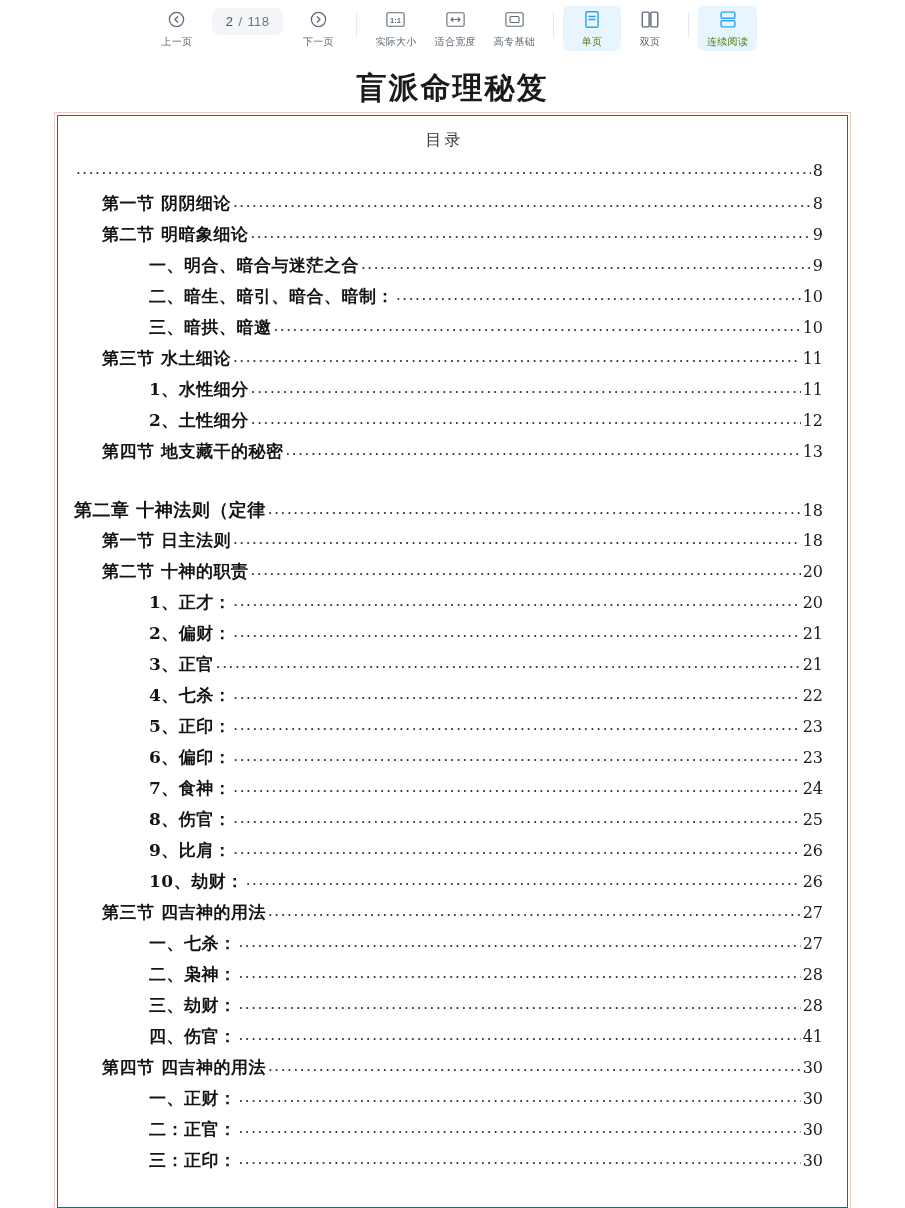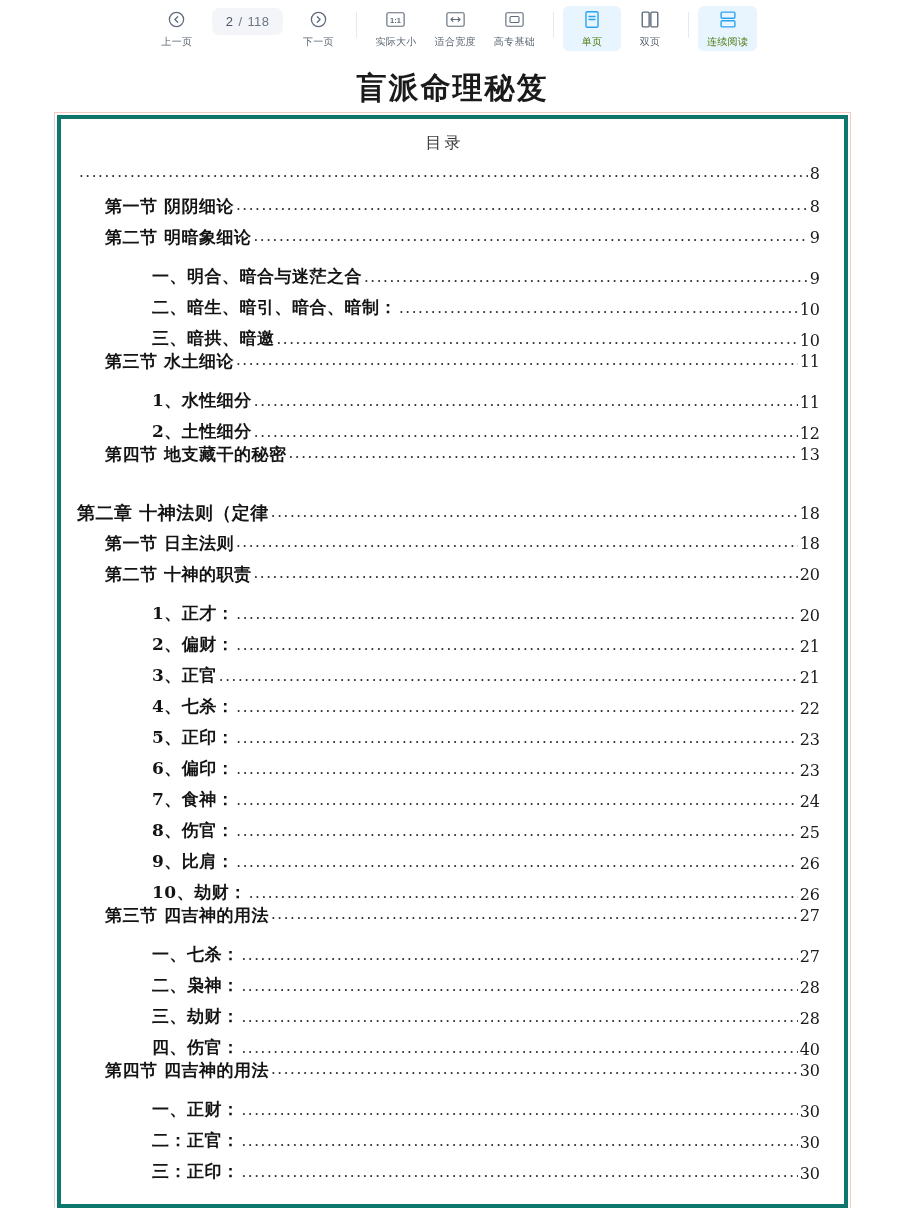--- a/index.html
+++ b/index.html
@@ -92,21 +92,21 @@
   }
 
   
   .page-sheet {
     position: absolute;
     left: 57px;
     top: 115px;
     width: 791px;
     height: 1093px;
     background: #ffffff;
-    border: 4px solid #0f766e;
+    border: 1px solid #0f766e;
     outline: 1px solid #f2cac6;
     outline-offset: 2px;
     box-sizing: border-box;
     overflow: hidden;
   }
   .page-inner {
     padding: 14px 24px 0 8px;
   }
   .toc-head {
     text-align: center;
@@ -142,21 +142,21 @@
     top: -2px;
   }
   .toc-row .pg {
     font-size: 16px;
     font-weight: normal;
     color: #1a1a1a;
     font-family: "DejaVu Serif", "Liberation Serif", serif;
   }
   .toc-row.lvl-1 { padding-left: 8px; }
   .toc-row.lvl-2 { padding-left: 36px; }
-  .toc-row.lvl-3 { padding-left: 83px; align-items: flex-end; }
+  .toc-row.lvl-3 { padding-left: 83px; }
   .toc-row.lvl-1 .lbl { font-size: 18px; }
   .toc-row.gap-before { margin-top: 27px; }
 </style>
 </head>
 <body>
 
 <div class="toolbar">
 
   <div class="tb-btn">
     <span class="tb-ico">
@@ -388,21 +388,21 @@
           <span class="pg">28</span>
         </div>
         <div class="toc-row lvl-3">
           <span class="lbl">三、劫财：</span>
           <span class="dots">........................................................................................................................................................................................................</span>
           <span class="pg">28</span>
         </div>
         <div class="toc-row lvl-3">
           <span class="lbl">四、伤官：</span>
           <span class="dots">........................................................................................................................................................................................................</span>
-          <span class="pg">40</span>
+          <span class="pg">41</span>
         </div>
         <div class="toc-row lvl-2">
           <span class="lbl">第四节  四吉神的用法</span>
           <span class="dots">........................................................................................................................................................................................................</span>
           <span class="pg">30</span>
         </div>
         <div class="toc-row lvl-3">
           <span class="lbl">一、正财：</span>
           <span class="dots">........................................................................................................................................................................................................</span>
           <span class="pg">30</span>

